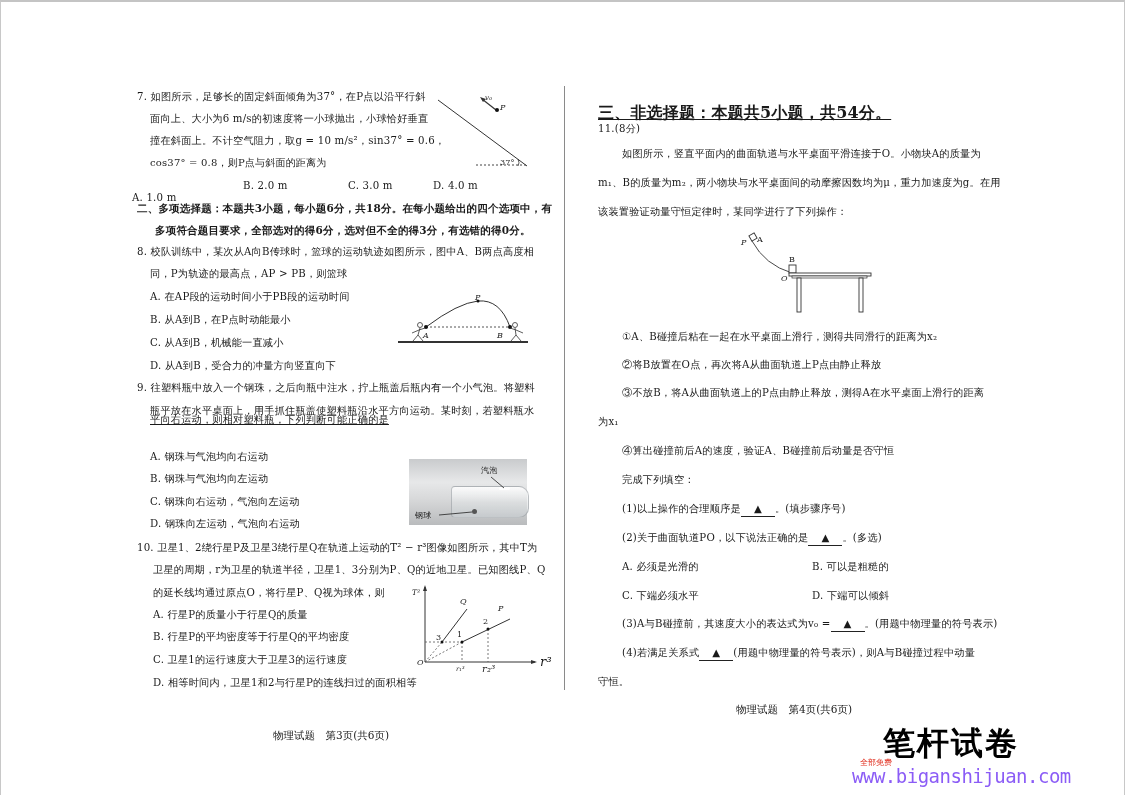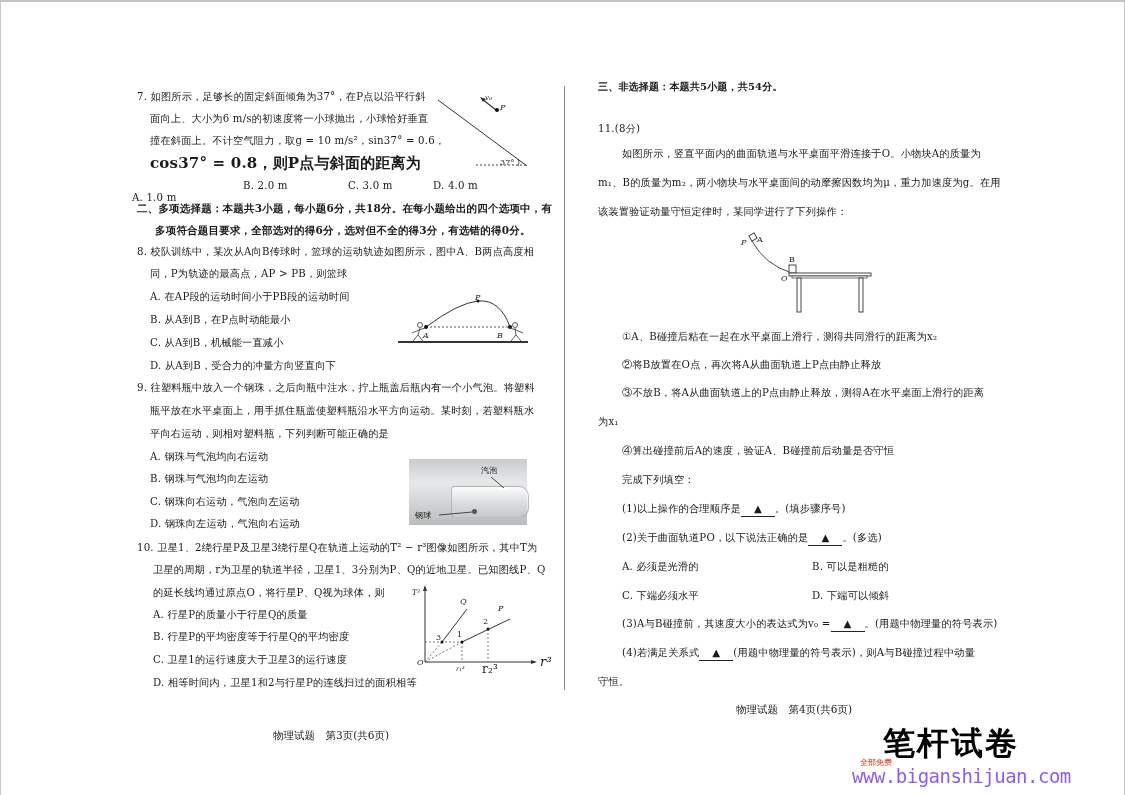--- a/index.html
+++ b/index.html
@@ -22,21 +22,21 @@
 <body>
 
 <div class="frame"></div>
 <div class="divider"></div>
 
 <div>
 
   <div class="line" style="left:137px;top:90px;">7. 如图所示，足够长的固定斜面倾角为37°，在P点以沿平行斜</div>
   <div class="line" style="left:150px;top:112px;">面向上、大小为6 m/s的初速度将一小球抛出，小球恰好垂直</div>
   <div class="line" style="left:150px;top:134px;">撞在斜面上。不计空气阻力，取g = 10 m/s²，sin37° = 0.6，</div>
-  <div class="line" style="left:150px;top:156px;font-size:15px;font-weight:bold;">cos37° = 0.8，则P点与斜面的距离为</div>
+  <div class="line" style="left:150px;top:156px;font-size:10px;">cos37° = 0.8，则P点与斜面的距离为</div>
   <div class="line" style="left:132px;top:179px;margin-top:12px;">A. 1.0 m</div>
   <div class="line" style="left:243px;top:179px;">B. 2.0 m</div>
   <div class="line" style="left:348px;top:179px;">C. 3.0 m</div>
   <div class="line" style="left:433px;top:179px;">D. 4.0 m</div>
 
   <svg class="fig" style="left:430px;top:85px;" width="110" height="90">
     <line x1="8" y1="15" x2="97" y2="81" stroke="#333" stroke-width="1"></line>
     <line x1="46" y1="80" x2="98" y2="80" stroke="#444" stroke-width="1" stroke-dasharray="2,2"></line>
     <path d="M88 74 Q90 78 88 81" fill="none" stroke="#333" stroke-width="0.8"></path>
     <line x1="66" y1="25" x2="52" y2="14" stroke="#333" stroke-width="1.2"></line>
@@ -68,21 +68,21 @@
     <path d="M22 33 L20 40 L15 46 M20 40 L25 46 M21 35 L14 38 M21 35 L27 33" fill="none" stroke="#333" stroke-width="0.8"></path>
     <circle cx="117" cy="30" r="2.5" fill="none" stroke="#333" stroke-width="0.8"></circle>
     <path d="M117 33 L118 40 L113 46 M118 40 L123 46 M118 35 L112 33 M118 35 L125 38" fill="none" stroke="#333" stroke-width="0.8"></path>
   </svg>
   <div class="line" style="left:475px;top:291px;font-size:8px;font-style:italic;">P</div>
   <div class="line" style="left:423px;top:329px;font-size:8px;font-style:italic;">A</div>
   <div class="line" style="left:497px;top:329px;font-size:8px;font-style:italic;">B</div>
 
   <div class="line" style="left:137px;top:381px;">9. 往塑料瓶中放入一个钢珠，之后向瓶中注水，拧上瓶盖后瓶内有一个小气泡。将塑料</div>
   <div class="line" style="left:150px;top:404px;">瓶平放在水平桌面上，用手抓住瓶盖使塑料瓶沿水平方向运动。某时刻，若塑料瓶水</div>
-  <div class="line" style="left:150px;top:427px;">平向右运动，则相对塑料瓶，下列判断可能正确的是</div>
+  <div class="line" style="left:150px;top:413px;text-decoration:underline;">平向右运动，则相对塑料瓶，下列判断可能正确的是</div>
   <div class="line" style="left:150px;top:450px;">A. 钢珠与气泡均向右运动</div>
   <div class="line" style="left:150px;top:472px;">B. 钢珠与气泡均向左运动</div>
   <div class="line" style="left:150px;top:495px;">C. 钢珠向右运动，气泡向左运动</div>
   <div class="line" style="left:150px;top:517px;">D. 钢珠向左运动，气泡向右运动</div>
 
   <div class="photo">
     <div style="position:absolute;left:42px;top:27px;width:76px;height:30px;border-radius:4px 10px 10px 4px;background:linear-gradient(180deg,rgba(255,255,255,0.85),rgba(225,228,230,0.6) 50%,rgba(200,205,208,0.7));border:1px solid rgba(150,155,160,0.6);"></div>
     <div style="position:absolute;left:90px;top:28px;width:11px;height:3px;background:#fff;border-radius:2px;"></div>
     <div style="position:absolute;left:63px;top:50px;width:5px;height:5px;background:#555;border-radius:50%;"></div>
     <svg style="position:absolute;left:0;top:0;" width="118" height="66">
@@ -119,27 +119,27 @@
   </svg>
   <div class="line" style="left:412px;top:586px;font-size:7.5px;font-style:italic;">T²</div>
   <div class="line" style="left:540px;top:655px;font-size:13px;font-style:italic;">r³</div>
   <div class="line" style="left:417px;top:656px;font-size:8px;font-style:italic;">O</div>
   <div class="line" style="left:460px;top:595px;font-size:8px;font-style:italic;">Q</div>
   <div class="line" style="left:498px;top:602px;font-size:8px;font-style:italic;">P</div>
   <div class="line" style="left:436px;top:631px;font-size:8px;">3</div>
   <div class="line" style="left:457px;top:628px;font-size:8px;">1</div>
   <div class="line" style="left:483px;top:615px;font-size:8px;">2</div>
   <div class="line" style="left:456px;top:662px;font-size:6.5px;font-style:italic;">r₁³</div>
-  <div class="line" style="left:482px;top:662px;font-size:12px;">r₂³</div>
+  <div class="line" style="left:482px;top:662px;font-size:10px;font-style:italic;">r₂³</div>
 
   <div class="footer" style="left:273px;top:729px;">物理试题　第3页(共6页)</div>
 </div>
 
 <div>
-  <div class="line bold" style="left:598px;top:80px;font-size:10px;">三、非选择题：本题共5小题，共54分。</div>
+  <div class="line bold" style="left:598px;top:106px;font-size:16px;text-decoration:underline;">三、非选择题：本题共5小题，共54分。</div>
   <div class="line" style="left:598px;top:122px;">11.(8分)</div>
   <div class="line" style="left:622px;top:147px;">如图所示，竖直平面内的曲面轨道与水平桌面平滑连接于O。小物块A的质量为</div>
   <div class="line" style="left:598px;top:176px;">m₁、B的质量为m₂，两小物块与水平桌面间的动摩擦因数均为μ，重力加速度为g。在用</div>
   <div class="line" style="left:598px;top:205px;">该装置验证动量守恒定律时，某同学进行了下列操作：</div>
 
   <svg class="fig" style="left:735px;top:230px;" width="145" height="85">
     <rect x="15" y="4" width="6" height="6" fill="#fff" stroke="#333" stroke-width="0.9" transform="rotate(-30 18 7)"></rect>
     <path d="M17 11 Q30 35 57 43" fill="none" stroke="#333" stroke-width="0.9"></path>
     <rect x="54" y="35" width="7" height="8" fill="#fff" stroke="#333" stroke-width="0.9"></rect>
     <rect x="54" y="43" width="82" height="3" fill="#fff" stroke="#333" stroke-width="0.9"></rect>

